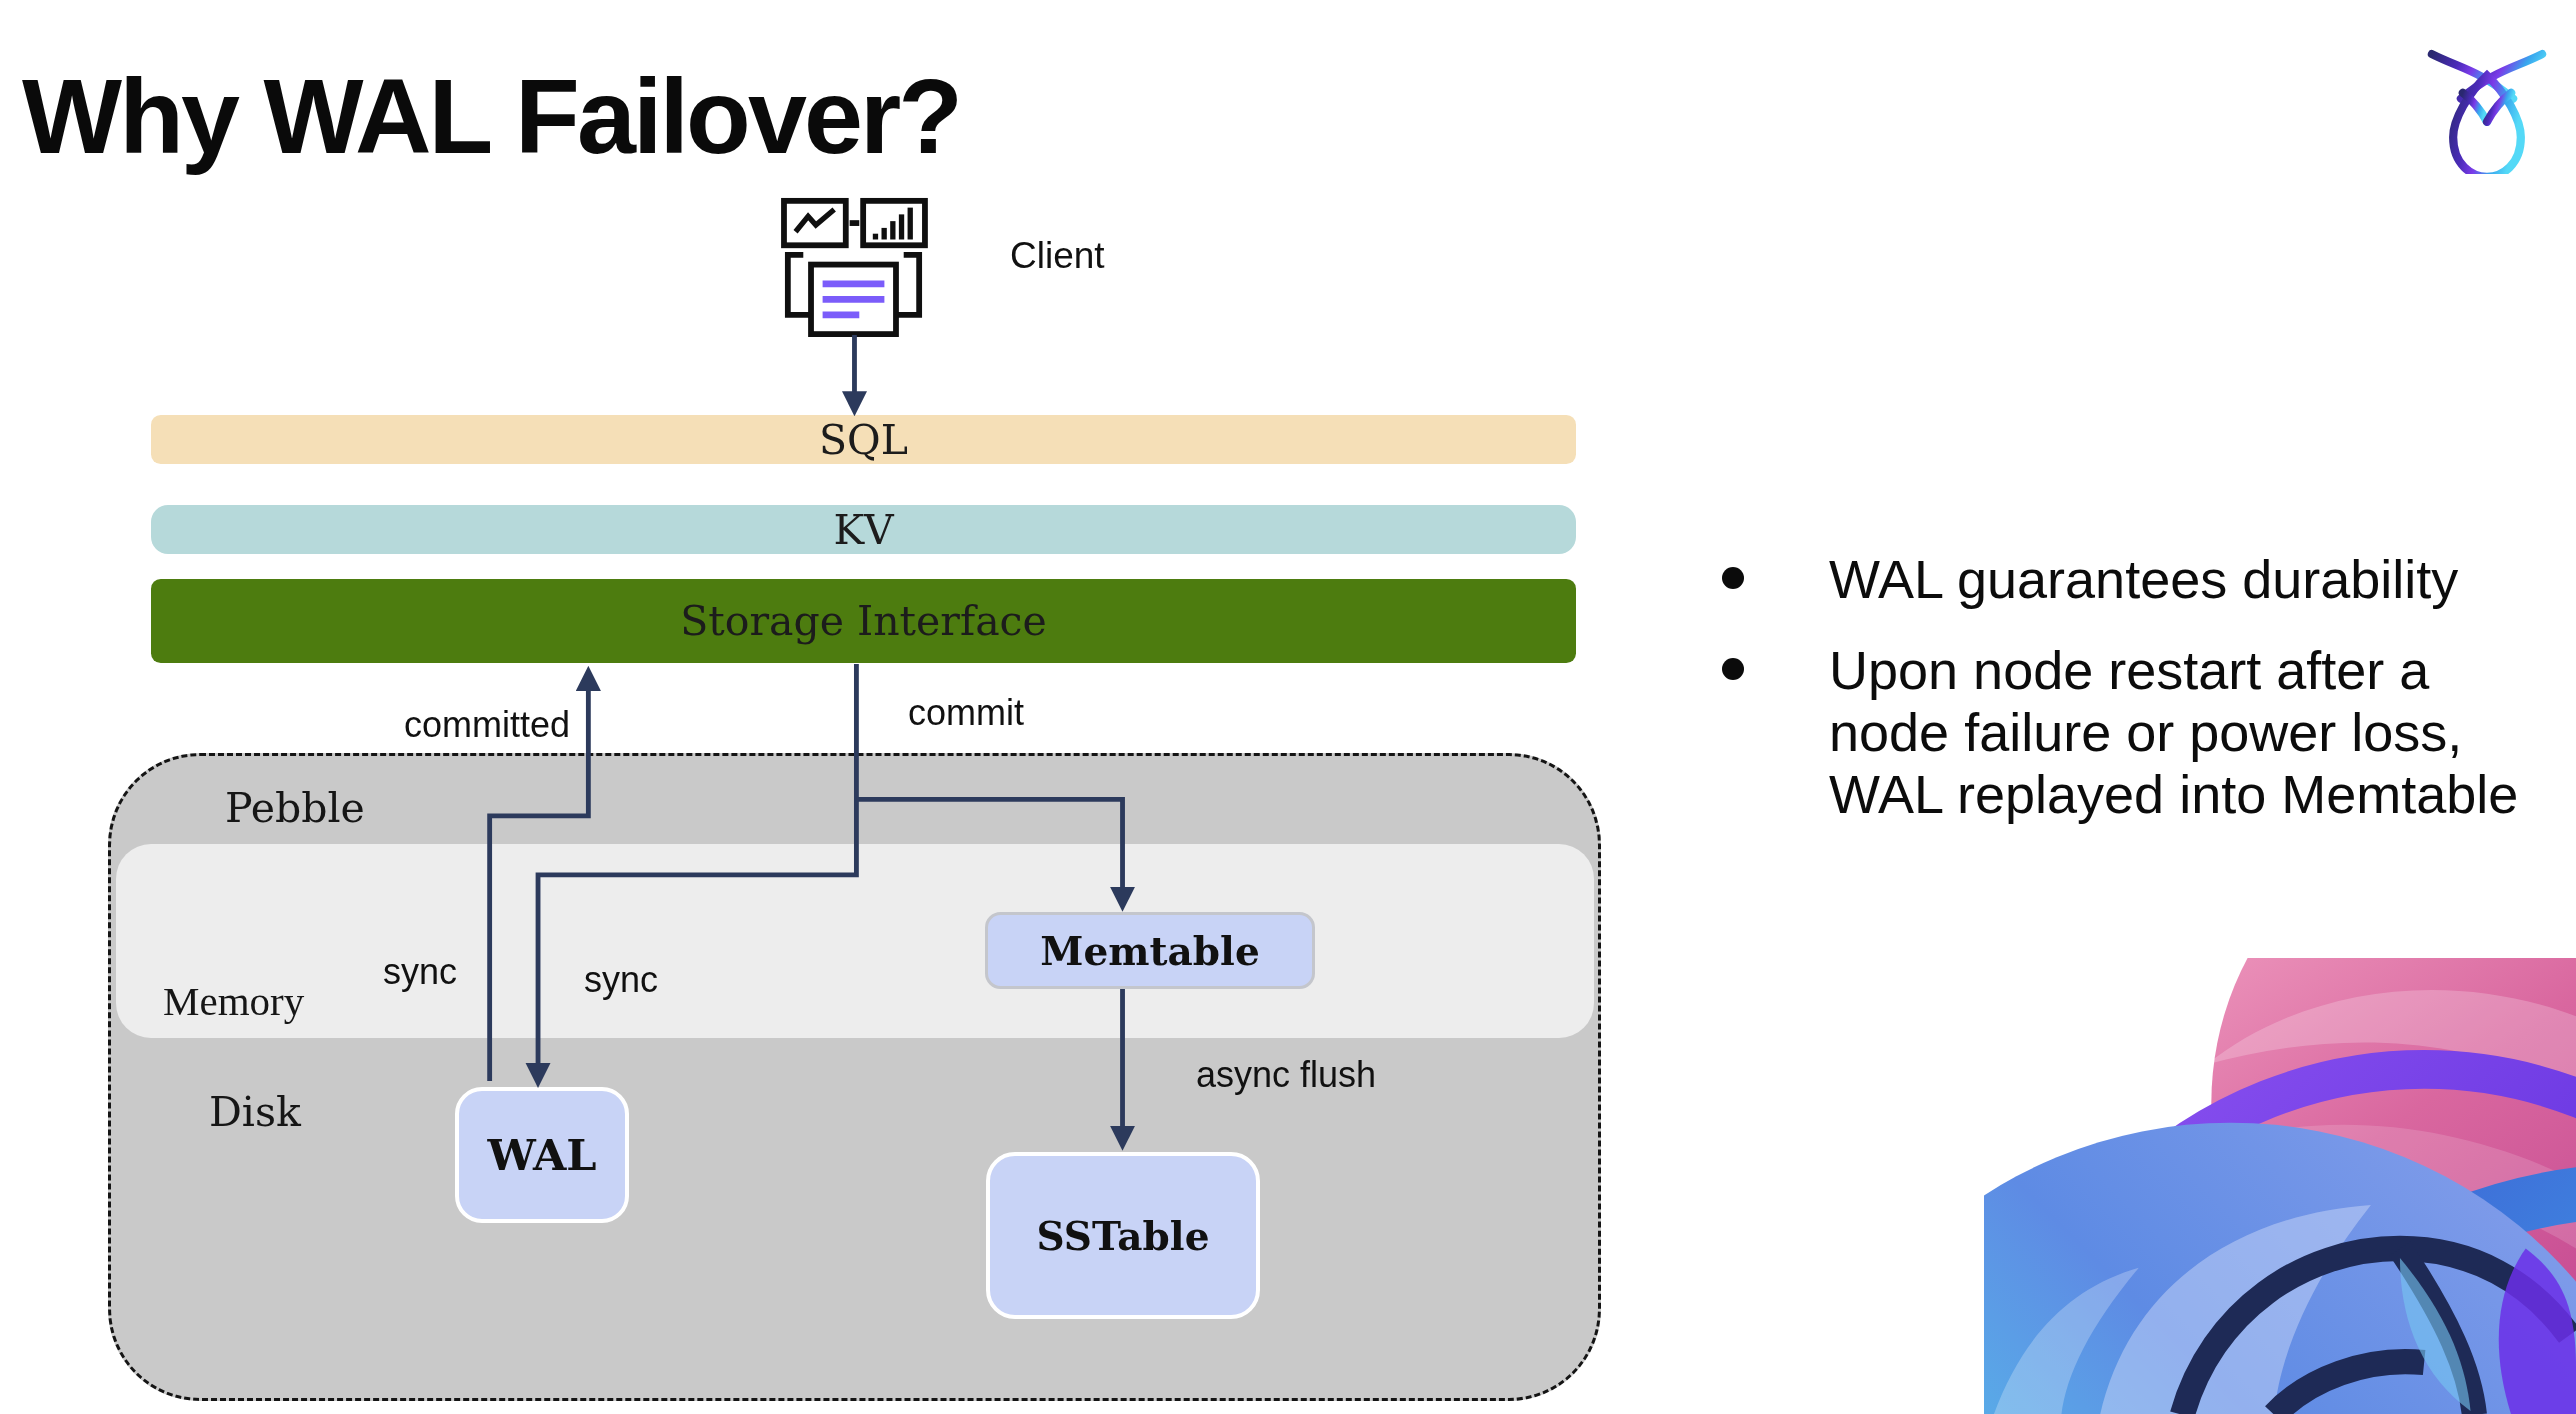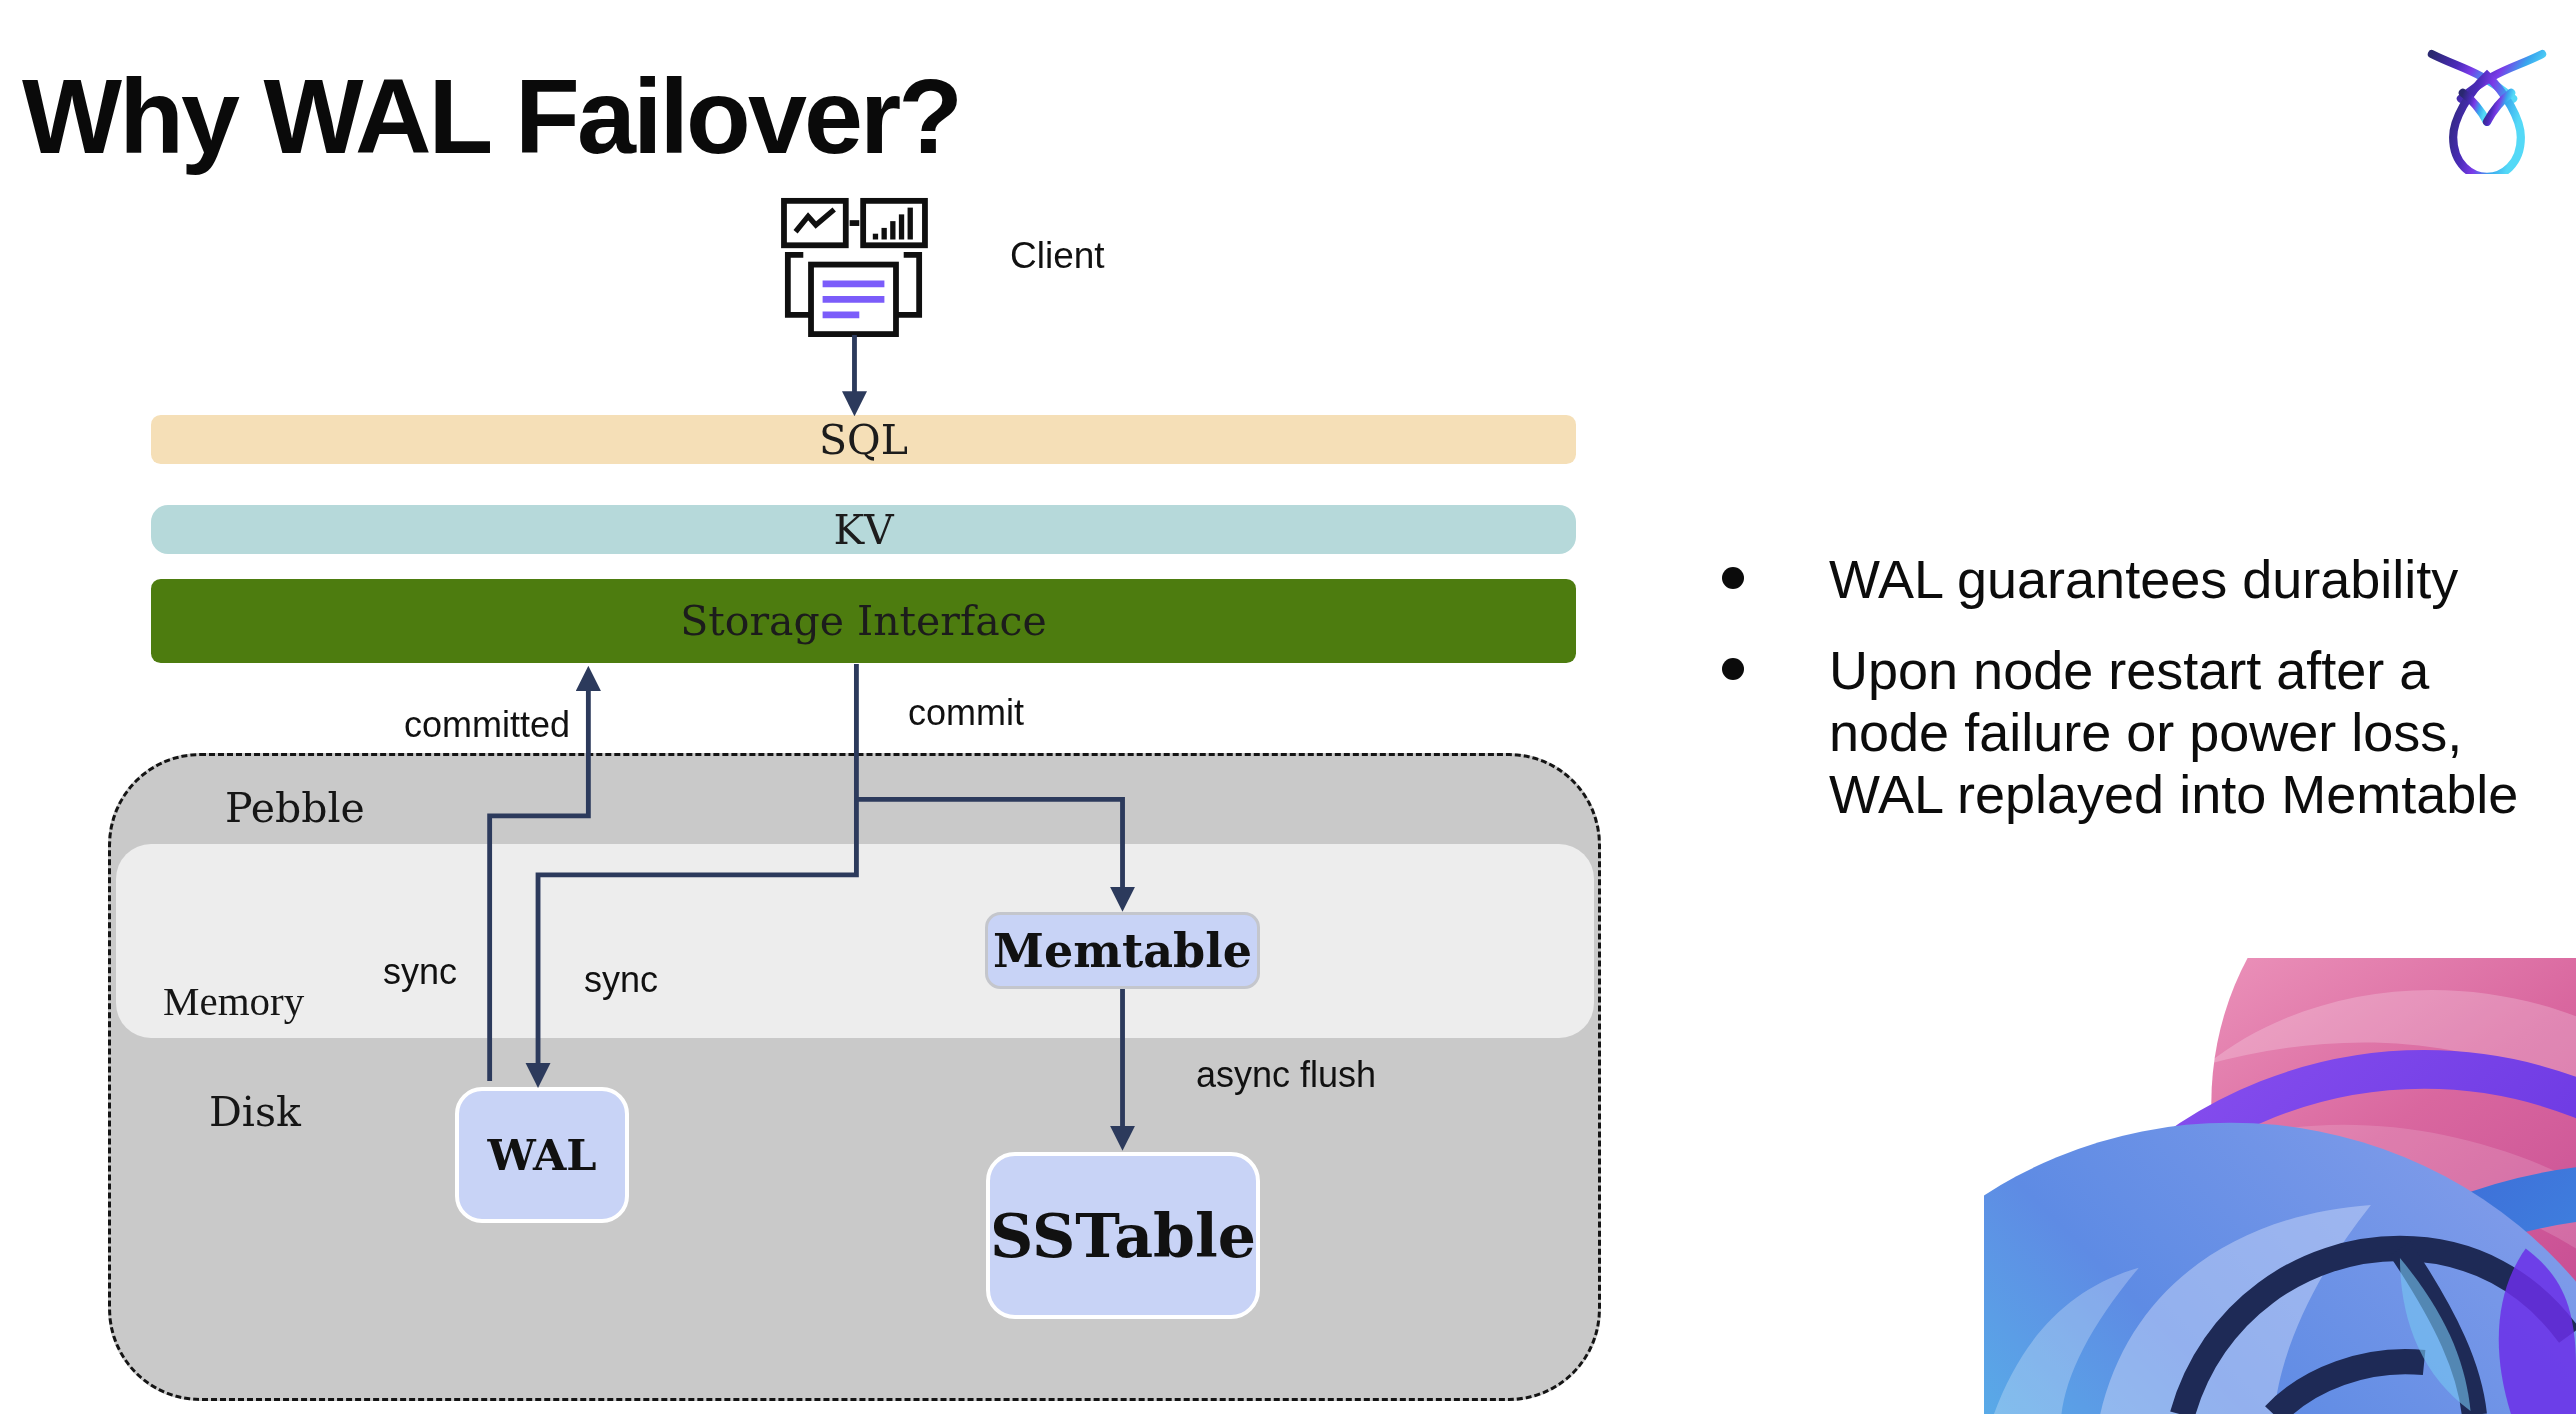--- a/index.html
+++ b/index.html
@@ -18,22 +18,22 @@
   .pebble{left:108px;top:753px;width:1493px;height:648px;border-radius:92px;border:3.9px dashed #141414;box-sizing:border-box;}
   .memory-band{left:116px;top:844px;width:1478px;height:194px;border-radius:35px;}
   .region-label{font-family:"DejaVu Serif",serif;font-size:41px;color:#161616;line-height:1.1;}
   .lbl-pebble{left:225px;top:786px;}
   .lbl-memory{left:163px;top:979px;font-family:Liberation Serif, serif;}
   .lbl-disk{left:209px;top:1090px;}
 
   .node{display:flex;align-items:center;justify-content:center;box-sizing:border-box;
         font-family:"DejaVu Serif",serif;font-weight:bold;color:#111;}
   .node-wal{left:455px;top:1087px;width:174px;height:136px;border-radius:27px;border:4.8px solid #ffffff;font-size:43px;}
-  .node-memtable{left:985px;top:912px;width:275px;height:77px;border-radius:15.5px;border:3.9px solid #c4c6cc;font-size:46px;}
-  .node-sstable{left:986px;top:1152px;width:274px;height:167px;border-radius:29px;border:4.8px solid #ffffff;font-size:60px;}
+  .node-memtable{left:985px;top:912px;width:330px;height:77px;border-radius:15.5px;border:3.9px solid #c4c6cc;font-size:39px;}
+  .node-sstable{left:986px;top:1152px;width:274px;height:167px;border-radius:29px;border:4.8px solid #ffffff;font-size:39px;}
 
   .edge-label{font-size:36px;color:#111;line-height:1.1;margin-top:8px;}
   .lbl-committed{left:404px;top:697px;}
   .lbl-commit{left:908px;top:685px;}
   .lbl-sync1{left:383px;top:944px;}
   .lbl-sync2{left:584px;top:952px;}
   .lbl-async{left:1196px;top:1047px;}
   .lbl-client{left:1010px;top:228px;font-size:37px;color:#111;}
 
   .bullets{left:1722px;top:548px;width:871px;}

